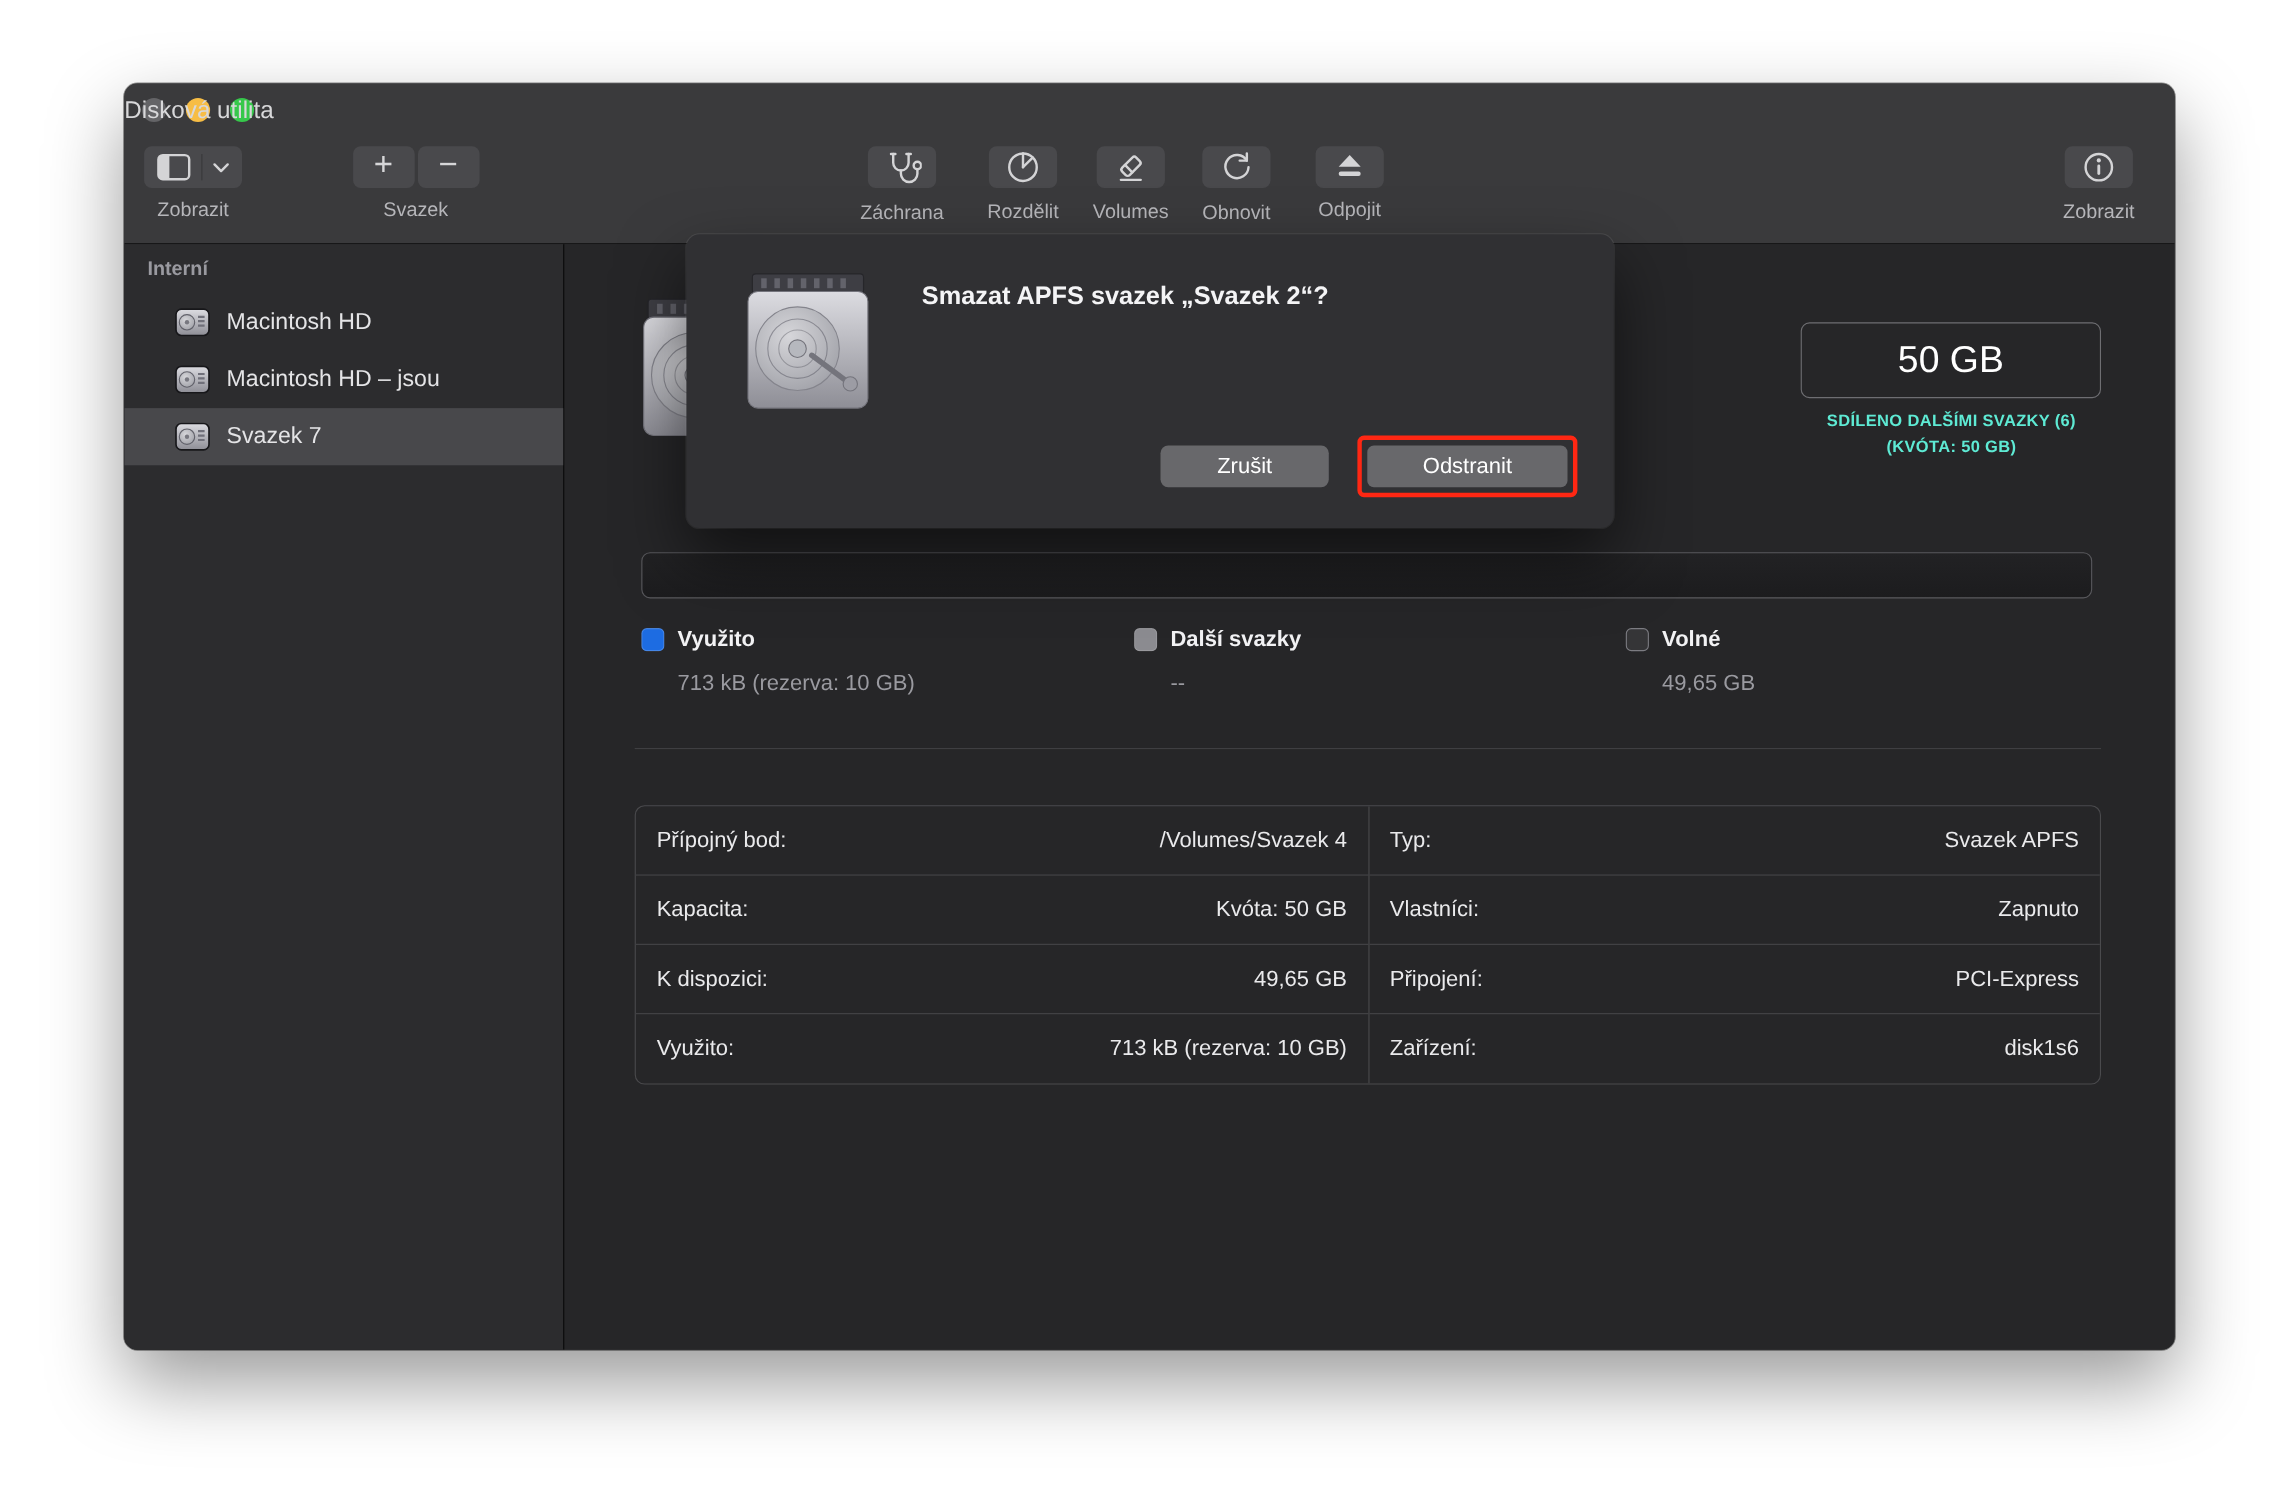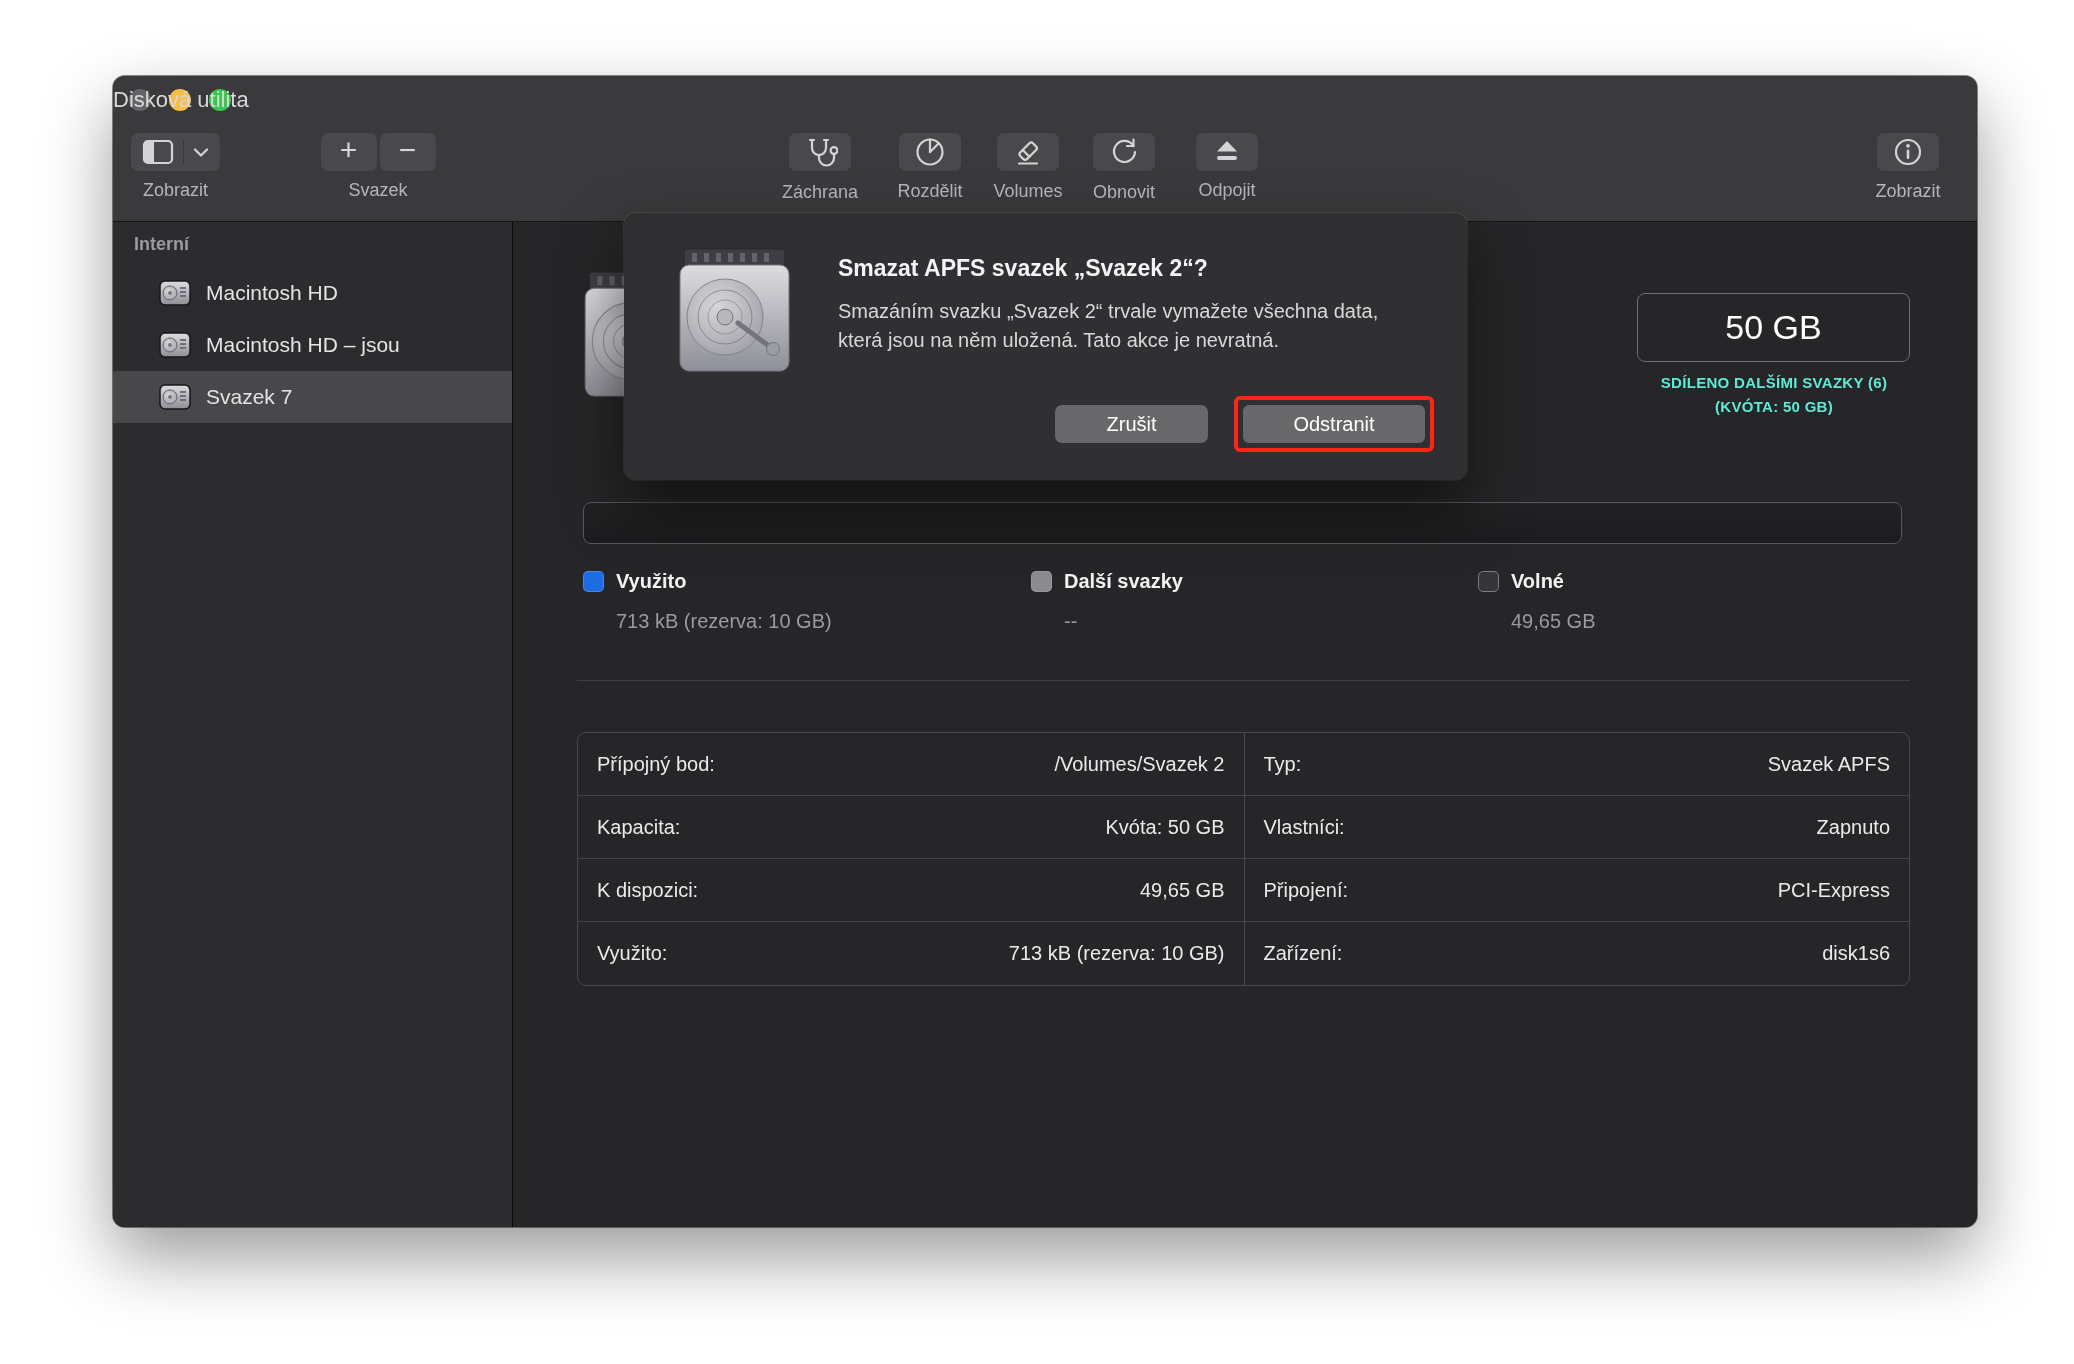--- a/index.html
+++ b/index.html
@@ -300,21 +300,21 @@
         </div>
         <div class="leg-val">49,65 GB</div>
       </div>
 
       <div class="h-divider"></div>
 
       <div class="details">
         <div class="dcol">
           <div class="drow">
             <span>Přípojný bod:</span>
-            <span>/Volumes/Svazek 2</span>
+            <span>/Volumes/Svazek 4</span>
           </div>
           <div class="drow">
             <span>Kapacita:</span>
             <span>Kvóta: 50 GB</span>
           </div>
           <div class="drow">
             <span>K dispozici:</span>
             <span>49,65 GB</span>
           </div>
           <div class="drow">
@@ -360,20 +360,19 @@
         <rect x="2" y="22" width="109" height="106" rx="9" fill="url(#gSilver)" stroke="#74747c"></rect>
         <circle cx="47" cy="74" r="38" fill="url(#gPlatter)" stroke="#84848c"></circle>
         <circle cx="47" cy="74" r="27" fill="none" stroke="rgba(95,95,105,.55)"></circle>
         <circle cx="47" cy="74" r="17" fill="none" stroke="rgba(95,95,105,.45)"></circle>
         <circle cx="47" cy="74" r="8" fill="#b6b8be" stroke="#74747c"></circle>
         <path d="M95 106L60 80" stroke="#74747c" stroke-width="5" stroke-linecap="round"></path>
         <circle cx="95" cy="106" r="6.5" fill="#9c9ca4" stroke="#74747c"></circle>
       </svg>
     </div>
     <div class="dlg-title">Smazat APFS svazek „Svazek 2“?</div>
-    <div class="dlg-body">Smazáním svazku „Svazek 2“ trvale vymažete všechna data, která jsou na něm uložená. Tato akce je nevratná.</div>
     <button class="dlg-btn btn-cancel">Zrušit</button>
     <div class="red-wrap">
       <button class="btn-delete">Odstranit</button>
     </div>
   </div>
 
 </div>
 
 </body></html>

